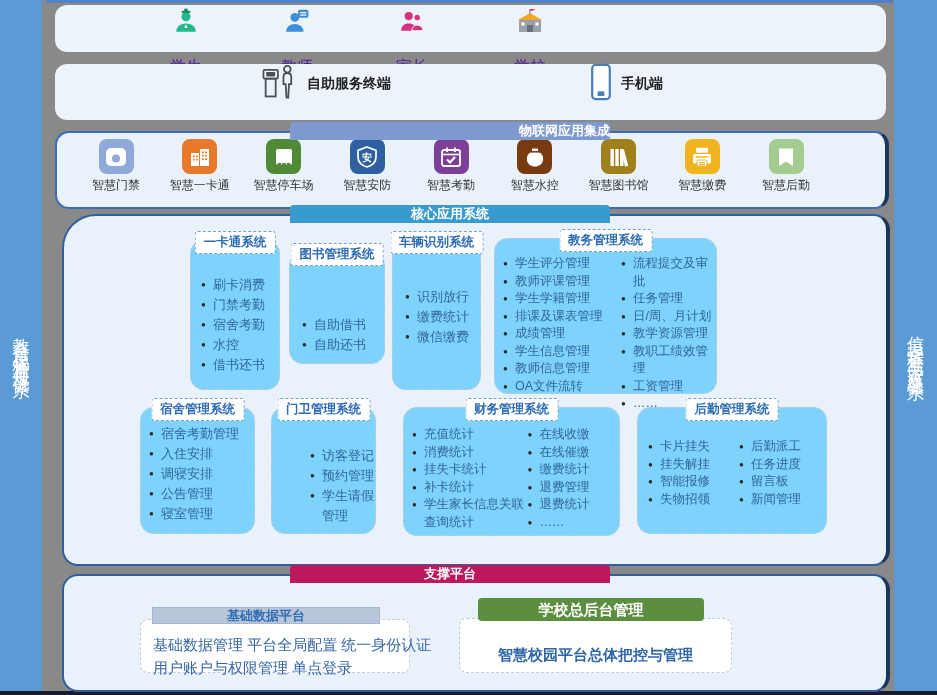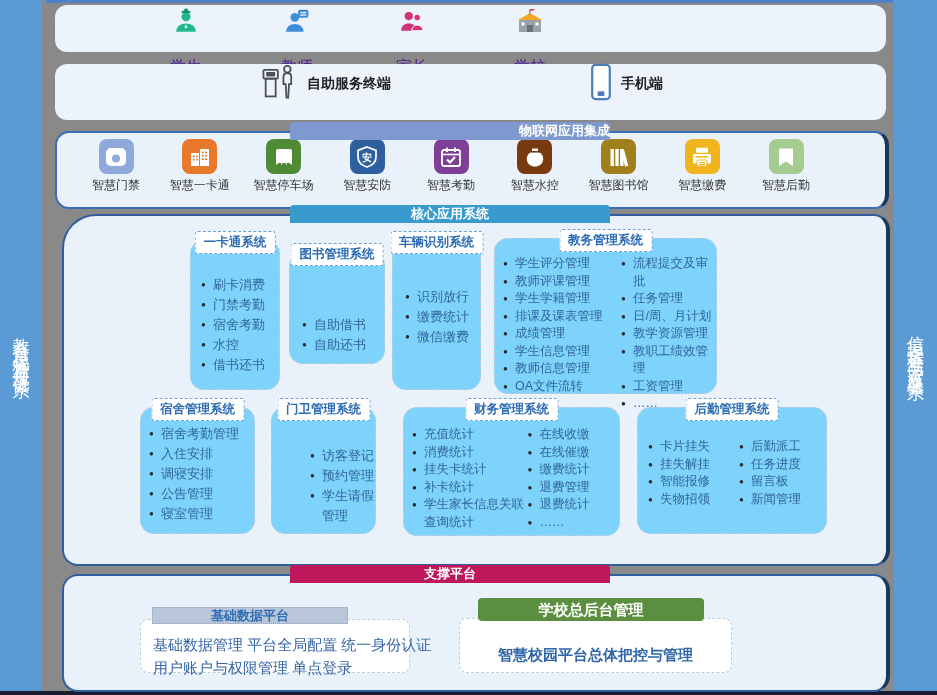--- a/index.html
+++ b/index.html
@@ -64,21 +64,21 @@
   #boxD .cols{padding:16px 0 0 8px;}
   #boxD .col1{width:119px;} #boxD .col2{width:96px;}
   #boxE .items{padding:16px 0 0 8px;}
   #boxF .items{padding:38px 0 0 10px;}
   #boxG .cols{padding:18px 0 0 8px;}
   #boxG .col1{width:116px;} #boxG .col2{width:92px;}
   #boxH .cols{padding:30px 0 0 10px;}
   #boxH .col1{width:92px;} #boxH .col2{width:88px;}
 
   
-  .base-tab{position:absolute;left:152px;top:607px;width:196px;height:17px;line-height:16px;text-align:center;
+  .base-tab{position:absolute;left:152px;top:607px;width:228px;height:17px;line-height:16px;text-align:center;
     background:#b9c5d8;border:1px dotted #93a6c4;color:#2e6db4;font-size:13px;font-weight:bold;z-index:4;box-sizing:border-box;}
   .base-box{position:absolute;left:140px;top:619px;width:270px;height:54px;background:#fff;border:1px dashed #c3cbd6;
     border-radius:8px;z-index:3;box-sizing:border-box;padding:13px 8px 0 12px;}
   .base-box .line{font-size:15px;color:#3767a6;line-height:1.55;white-space:nowrap;}
   .admin-tab{position:absolute;left:478px;top:598px;width:226px;height:23px;line-height:23px;text-align:center;
     background:#5b8e3e;border-radius:4px;color:#fff;font-size:15px;font-weight:bold;z-index:4;}
   .admin-box{position:absolute;left:459px;top:618px;width:273px;height:55px;background:#fff;border:1px dashed #c3cbd6;
     border-radius:8px;z-index:3;box-sizing:border-box;text-align:center;padding-top:27px;}
   .admin-box .desc{font-size:15px;font-weight:600;color:#2f66a8;}
 </style>

